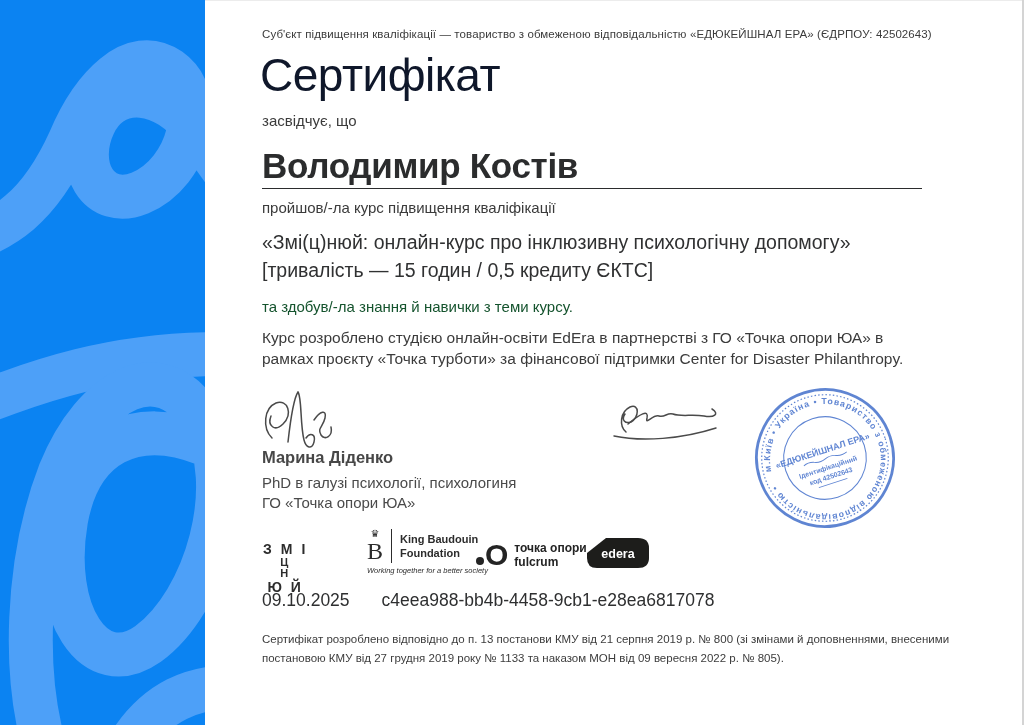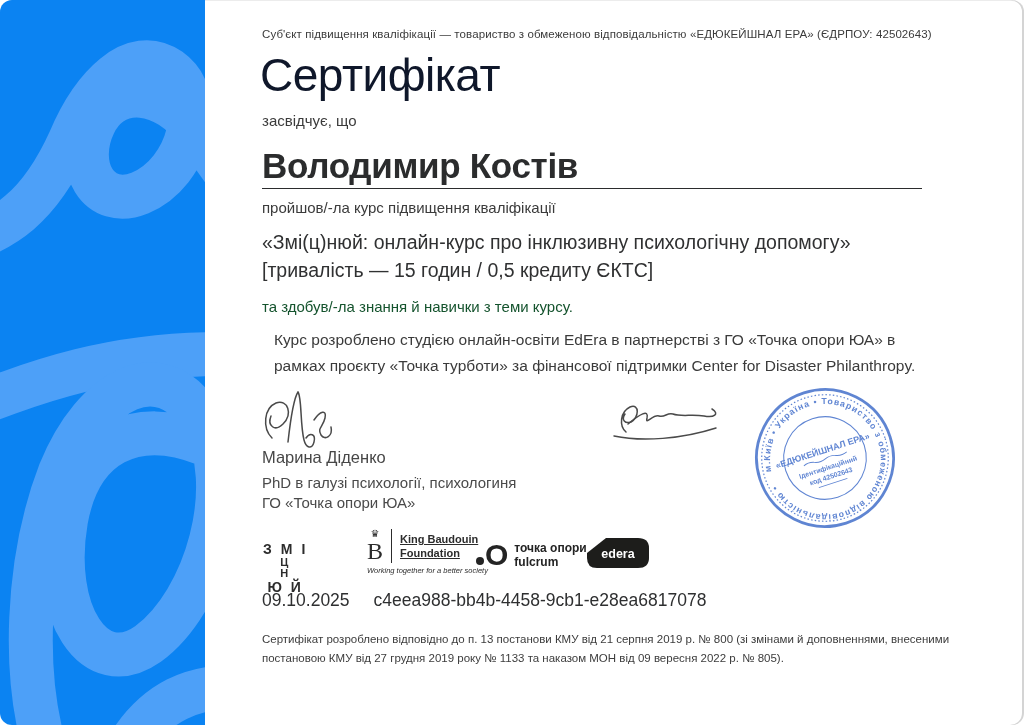--- a/index.html
+++ b/index.html
@@ -3,53 +3,52 @@
 <meta charset="utf-8">
 <style>
   html,body{margin:0;padding:0;}
   .page{
     position:relative;
     width:1024px;height:725px;
     background:#ffffff;
     overflow:hidden;
     font-family:"Liberation Sans", sans-serif;
     box-shadow: inset -2px 0 0 #d4d4d4, inset 0 1px 0 #ececec;
-    border-radius: 12px;
   }
   .abs{position:absolute;}
   
   .band{left:0;top:0;width:205px;height:725px;background:#0b83f2;overflow:hidden;}
   
   .issuer{left:262px;top:28px;width:740px;font-size:11.5px;color:#3b3b3b;letter-spacing:.1px;}
   .title{left:260px;top:48px;font-size:46px;font-weight:500;color:#0f172a;letter-spacing:-.5px;}
   .certifies{left:262px;top:112px;font-size:15px;color:#3b3b3b;}
   .name{left:262px;top:146px;font-size:35px;font-weight:700;color:#2b2c2d;letter-spacing:-.3px;}
   .name-rule{left:262px;top:188px;width:660px;height:0;border-top:1.6px solid #2b2c2d;}
   .completion{left:262px;top:199px;font-size:15px;color:#3b3b3b;}
   .course{left:262px;top:228px;width:690px;font-size:19.5px;line-height:28px;color:#303132;}
   .outcome{left:262px;top:298px;font-size:15px;color:#14532d;}
-  .descr{left:262px;top:327px;width:668px;font-size:15.5px;line-height:26px;color:#3b3b3b;margin-left:12px;}
+  .descr{left:262px;top:327px;width:668px;font-size:15.5px;line-height:21px;color:#3b3b3b;}
   .sig-svg{stroke:#4a4a4a;stroke-width:1.5;fill:none;stroke-linecap:round;}
-  .sig-name{font-size:16.5px;font-weight:400;color:#474747;}
+  .sig-name{font-size:16.5px;font-weight:700;color:#474747;}
   .sig-title{font-size:15px;line-height:20px;color:#4a4a4a;margin-top:6px;}
   .sig1-block{left:262px;top:448px;}
   .sig2-block{left:612px;top:448px;}
-  .dateline{left:262px;top:590px;display:flex;gap:24px;font-size:17.5px;color:#2e2f30;}
+  .dateline{left:262px;top:590px;display:flex;gap:32px;font-size:17.5px;color:#2e2f30;}
   .footer{left:262px;top:630px;width:690px;font-size:11.5px;line-height:19px;color:#3c3c3c;}
   
   .logo-zmic{left:263px;top:541px;display:flex;align-items:center;color:#2c2c2c;flex-direction:column;}
   .logo-zmic .letters{font-size:14px;font-weight:700;letter-spacing:9px;}
   .logo-zmic .stack{display:flex;flex-direction:column;align-items:center;font-size:11px;font-weight:700;line-height:11px;margin:0 7px 0 -2px;}
   .logo-kbf{left:367px;top:529px;color:#2c2c2c;}
   .kbf-top{display:flex;align-items:stretch;}
   .kbf-mark{display:flex;flex-direction:column;align-items:center;justify-content:center;padding-right:8px;}
   .kbf-crown{font-size:10px;line-height:10px;}
   .kbf-b{font-family:"Liberation Serif", serif;font-size:24px;line-height:24px;}
   .kbf-div{width:1px;background:#2c2c2c;}
-  .kbf-text{padding-left:8px;font-size:11px;font-weight:700;line-height:14px;display:flex;flex-direction:column;justify-content:center;text-decoration:underline;}
+  .kbf-text{padding-left:8px;font-size:11px;font-weight:700;line-height:14px;display:flex;flex-direction:column;justify-content:center;}
   .kbf-tag{font-size:7.5px;font-style:italic;margin-top:3px;color:#2c2c2c;}
   .logo-fulcrum{left:476px;top:541px;display:flex;align-items:center;color:#242424;}
   .fulcrum-dot{width:8px;height:8px;border-radius:50%;background:#242424;align-self:flex-end;margin-bottom:4px;}
   .fulcrum-o{font-size:30px;font-weight:800;line-height:26px;margin:0 6px 0 1px;}
   .fulcrum-text{font-size:12px;font-weight:700;line-height:14px;}
   .fulcrum-text .sub{font-weight:700;}
   .logo-edera{left:586px;top:537px;}
   .edera-label{fill:#ffffff;font-size:12.5px;font-weight:700;font-family:"Liberation Sans", sans-serif;}
   
   .stamp{left:745px;top:383px;opacity:.85;}

